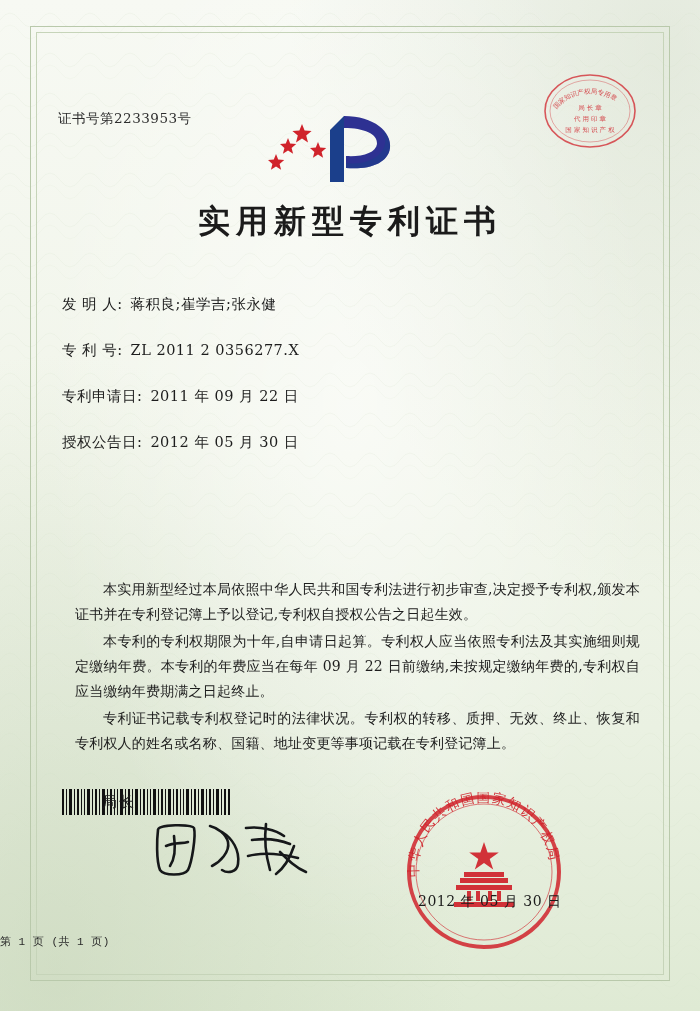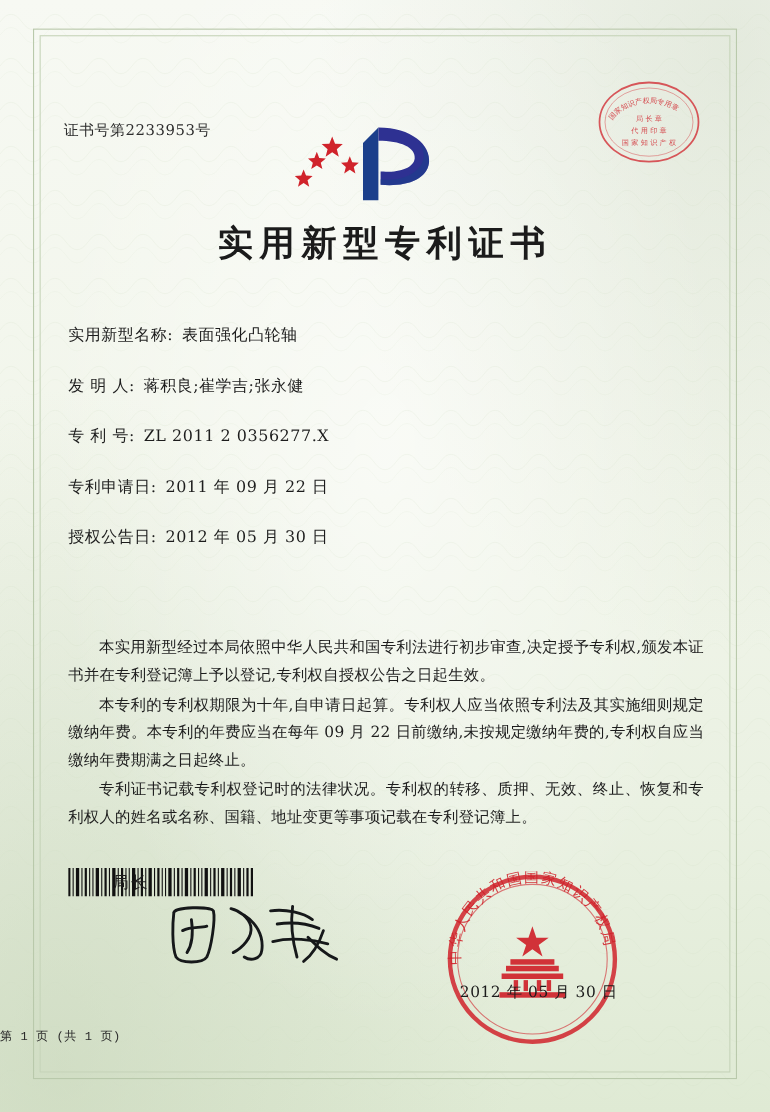--- a/index.html
+++ b/index.html
@@ -116,21 +116,21 @@
     left: 62px;
     right: 60px;
     top: 577px;
     font-size: 14px;
     line-height: 25px;
     color: #1d1d1d;
     text-align: justify;
     font-family: "DejaVu Serif", serif;
   }
   .body-text p {
-    margin: 0 0 2px 0;
+    margin: 0 0 2px 13px;
     text-indent: 28px;
     letter-spacing: 0.2px;
   }
   .barcode {
     position: absolute;
     left: 62px;
     top: 789px;
     width: 168px;
     height: 26px;
   }
@@ -225,24 +225,20 @@
       <polygon points="50,34 52.2,39.6 58.2,40 53.6,43.9 55.1,49.7 50,46.4 44.9,49.7 46.4,43.9 42,40 47.8,39.6"></polygon>
     </g>
     <path d="M62 74 L62 22 L76 8 L76 74 Z" fill="#1b3f8b"></path>
     <path d="M76 8 C 106 8, 124 24, 122 40 C 120 56, 100 62, 78 60 L78 48 C 94 49, 108 45, 109 36 C 110 26, 96 20, 76 20 Z" fill="#2e3192"></path>
     <path d="M78 60 C 100 62, 120 56, 122 40 C 123 33, 119 26, 112 21 C 118 28, 119 36, 114 43 C 107 53, 92 57, 78 55 Z" fill="#1b3f8b" opacity="0.55"></path>
   </svg>
 
   <div class="title">实用新型专利证书</div>
 
   <div class="fields">
-    <div class="field-row">
-      <span class="field-label">实用新型名称:</span>
-      <span class="field-value">表面强化凸轮轴</span>
-    </div>
     <div class="field-row">
       <span class="field-label">发 明 人:</span>
       <span class="field-value">蒋积良;崔学吉;张永健</span>
     </div>
     <div class="field-row">
       <span class="field-label">专 利 号:</span>
       <span class="field-value">ZL 2011 2 0356277.X</span>
     </div>
     <div class="field-row">
       <span class="field-label">专利申请日:</span>

